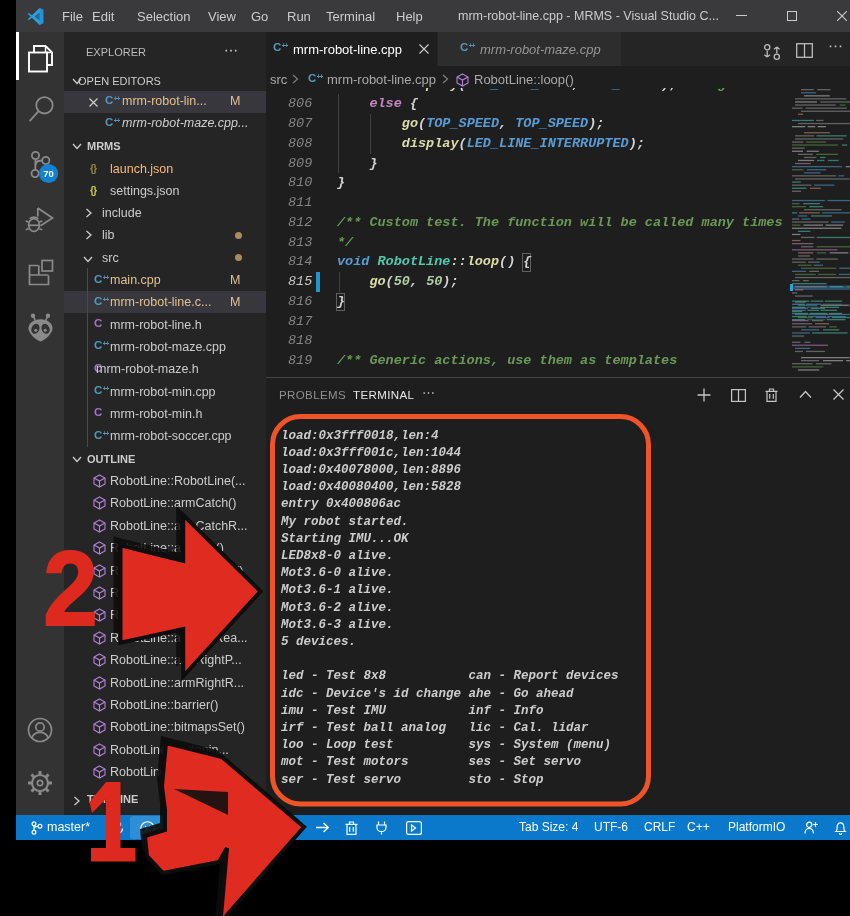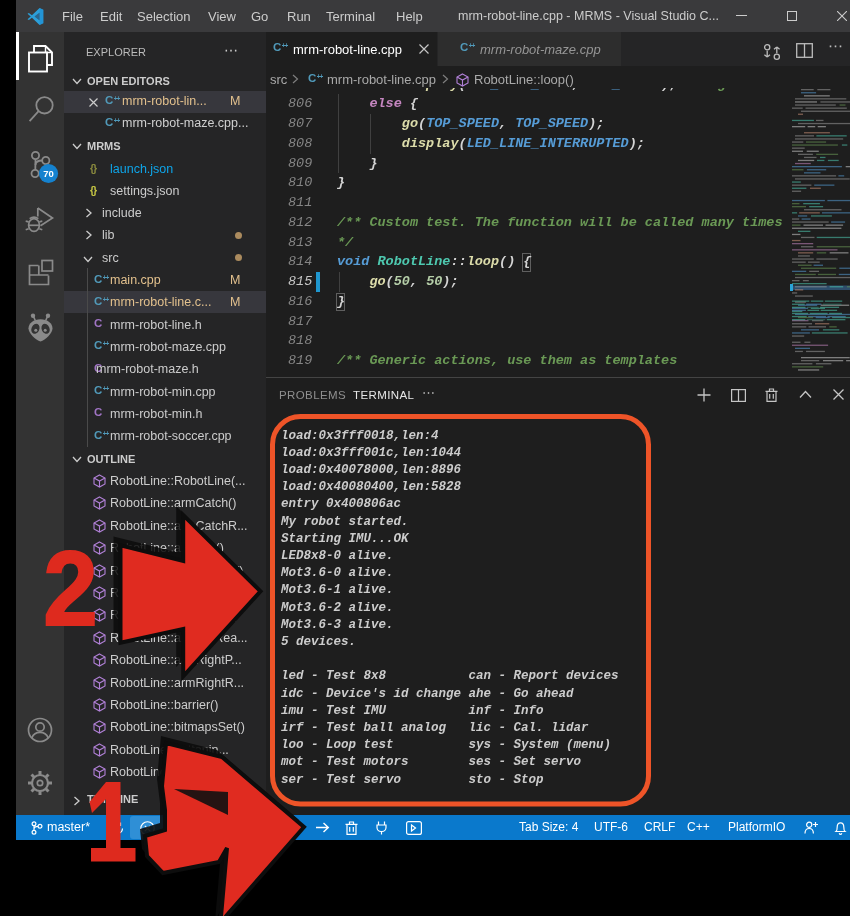--- a/index.html
+++ b/index.html
@@ -43,21 +43,21 @@
 <body>
 <div id="app">
 
   <div id="titlebar" class="abs">
     <svg class="abs" style="left:11px;top:8px" width="17" height="17" viewBox="0 0 100 100">
       <path fill="#2c9fd9" d="M74 0 L96 11 V89 L74 100 L29 57 L11 71 L3 66 L22 50 L3 34 L11 29 L29 43 Z"></path>
       <path fill="#3a3a3c" d="M74 28 V72 L45 50 Z"></path>
       <path fill="#1e8ad2" d="M74 0 L96 11 V89 L74 100 V72 L45 50 L74 28 Z" opacity="0.55"></path>
     </svg>
     <span class="menuitem" style="left:46px">File</span>
-    <span class="menuitem" style="left:84px">Edit</span>
+    <span class="menuitem" style="left:76px">Edit</span>
     <span class="menuitem" style="left:121px">Selection</span>
     <span class="menuitem" style="left:192px">View</span>
     <span class="menuitem" style="left:235px">Go</span>
     <span class="menuitem" style="left:271px">Run</span>
     <span class="menuitem" style="left:310px">Terminal</span>
     <span class="menuitem" style="left:380px">Help</span>
     <span class="menuitem" style="left:442px;font-size:12.5px">mrm-robot-line.cpp - MRMS - Visual Studio C...</span>
     <span class="abs" style="left:720px;top:15px;width:11px;height:1px;background:#cccccc"></span>
     <svg class="abs" style="left:771px;top:11px" width="10" height="10">
         <rect x="0.5" y="0.5" width="9" height="9" fill="none" stroke="#cccccc"></rect>
@@ -146,42 +146,42 @@
     </svg>
   </div>
 
   <div id="sidebar" class="abs">
     <div class="abs" style="left:22px;top:14px;font-size:11px;color:#bbbbbb">EXPLORER</div>
     <div class="abs" style="left:160px;top:10px;font-size:14px;color:#cccccc;letter-spacing:1px">⋯</div>
 
     <svg class="abs" style="left:8px;top:45px" width="10" height="8">
         <path d="M1 2 L5 6.5 L9 2" stroke="#cccccc" stroke-width="1.3" fill="none"></path>
       </svg>
-    <div class="abs" style="left:23px;top:42.5px;font-size:11px;font-weight:bold;color:#cccccc">OPEN EDITORS</div>
+    <div class="abs" style="left:14px;top:42.5px;font-size:11px;font-weight:normal;color:#cccccc">OPEN EDITORS</div>
     <div class="abs" style="left:0;top:58.6px;width:202px;height:22px;background:#37373d">
       <svg class="abs" style="left:25px;top:7px" width="9" height="9">
           <path d="M0.5 0.5 L8.5 8.5 M8.5 0.5 L0.5 8.5" stroke="#cccccc" stroke-width="1.2"></path>
         </svg>
       <span class="icpp" style="left:41px"></span>
       <span class="abs" style="left:58px;top:3.5px;font-size:12.5px;color:#e2c08d">mrm-robot-lin...</span>
       <span class="abs" style="left:166px;top:3.5px;font-size:12.5px;color:#e2c08d">M</span>
     </div>
     <div class="abs" style="left:0;top:80.5px;width:202px;height:22px">
       <span class="icpp" style="left:41px"></span>
-      <span class="abs" style="left:58px;top:3.5px;font-size:12.5px;color:#d0d0d0;">mrm-robot-maze.cpp...</span>
+      <span class="abs" style="left:58px;top:3.5px;font-size:12.5px;color:#d0d0d0;font-style:italic">mrm-robot-maze.cpp...</span>
     </div>
 
     <svg class="abs" style="left:8px;top:110px" width="10" height="8">
         <path d="M1 2 L5 6.5 L9 2" stroke="#cccccc" stroke-width="1.3" fill="none"></path>
       </svg>
     <div class="abs" style="left:23px;top:107.5px;font-size:11px;font-weight:bold;color:#cccccc">MRMS</div>
 
     <div class="row" style="top:125.5px">
         <span class="ijson dim" style="left:26px">{ }</span>
-        <span class="lbl" style="left:46px;color:#0ea5e9">launch.json</span>
+        <span class="lbl" style="left:46px;color:#fdba74">launch.json</span>
       </div>
     <div class="row" style="top:147.8px">
         <span class="ijson" style="left:26px">{ }</span>
         <span class="lbl" style="left:46px">settings.json</span>
       </div>
     <div class="row" style="top:170.1px">
         <svg class="abs" style="left:21px;top:6px" width="8" height="10">
           <path d="M1.5 1 L6 5 L1.5 9" stroke="#cccccc" stroke-width="1.3" fill="none"></path>
         </svg>
         <span class="lbl" style="left:38px">include</span>

